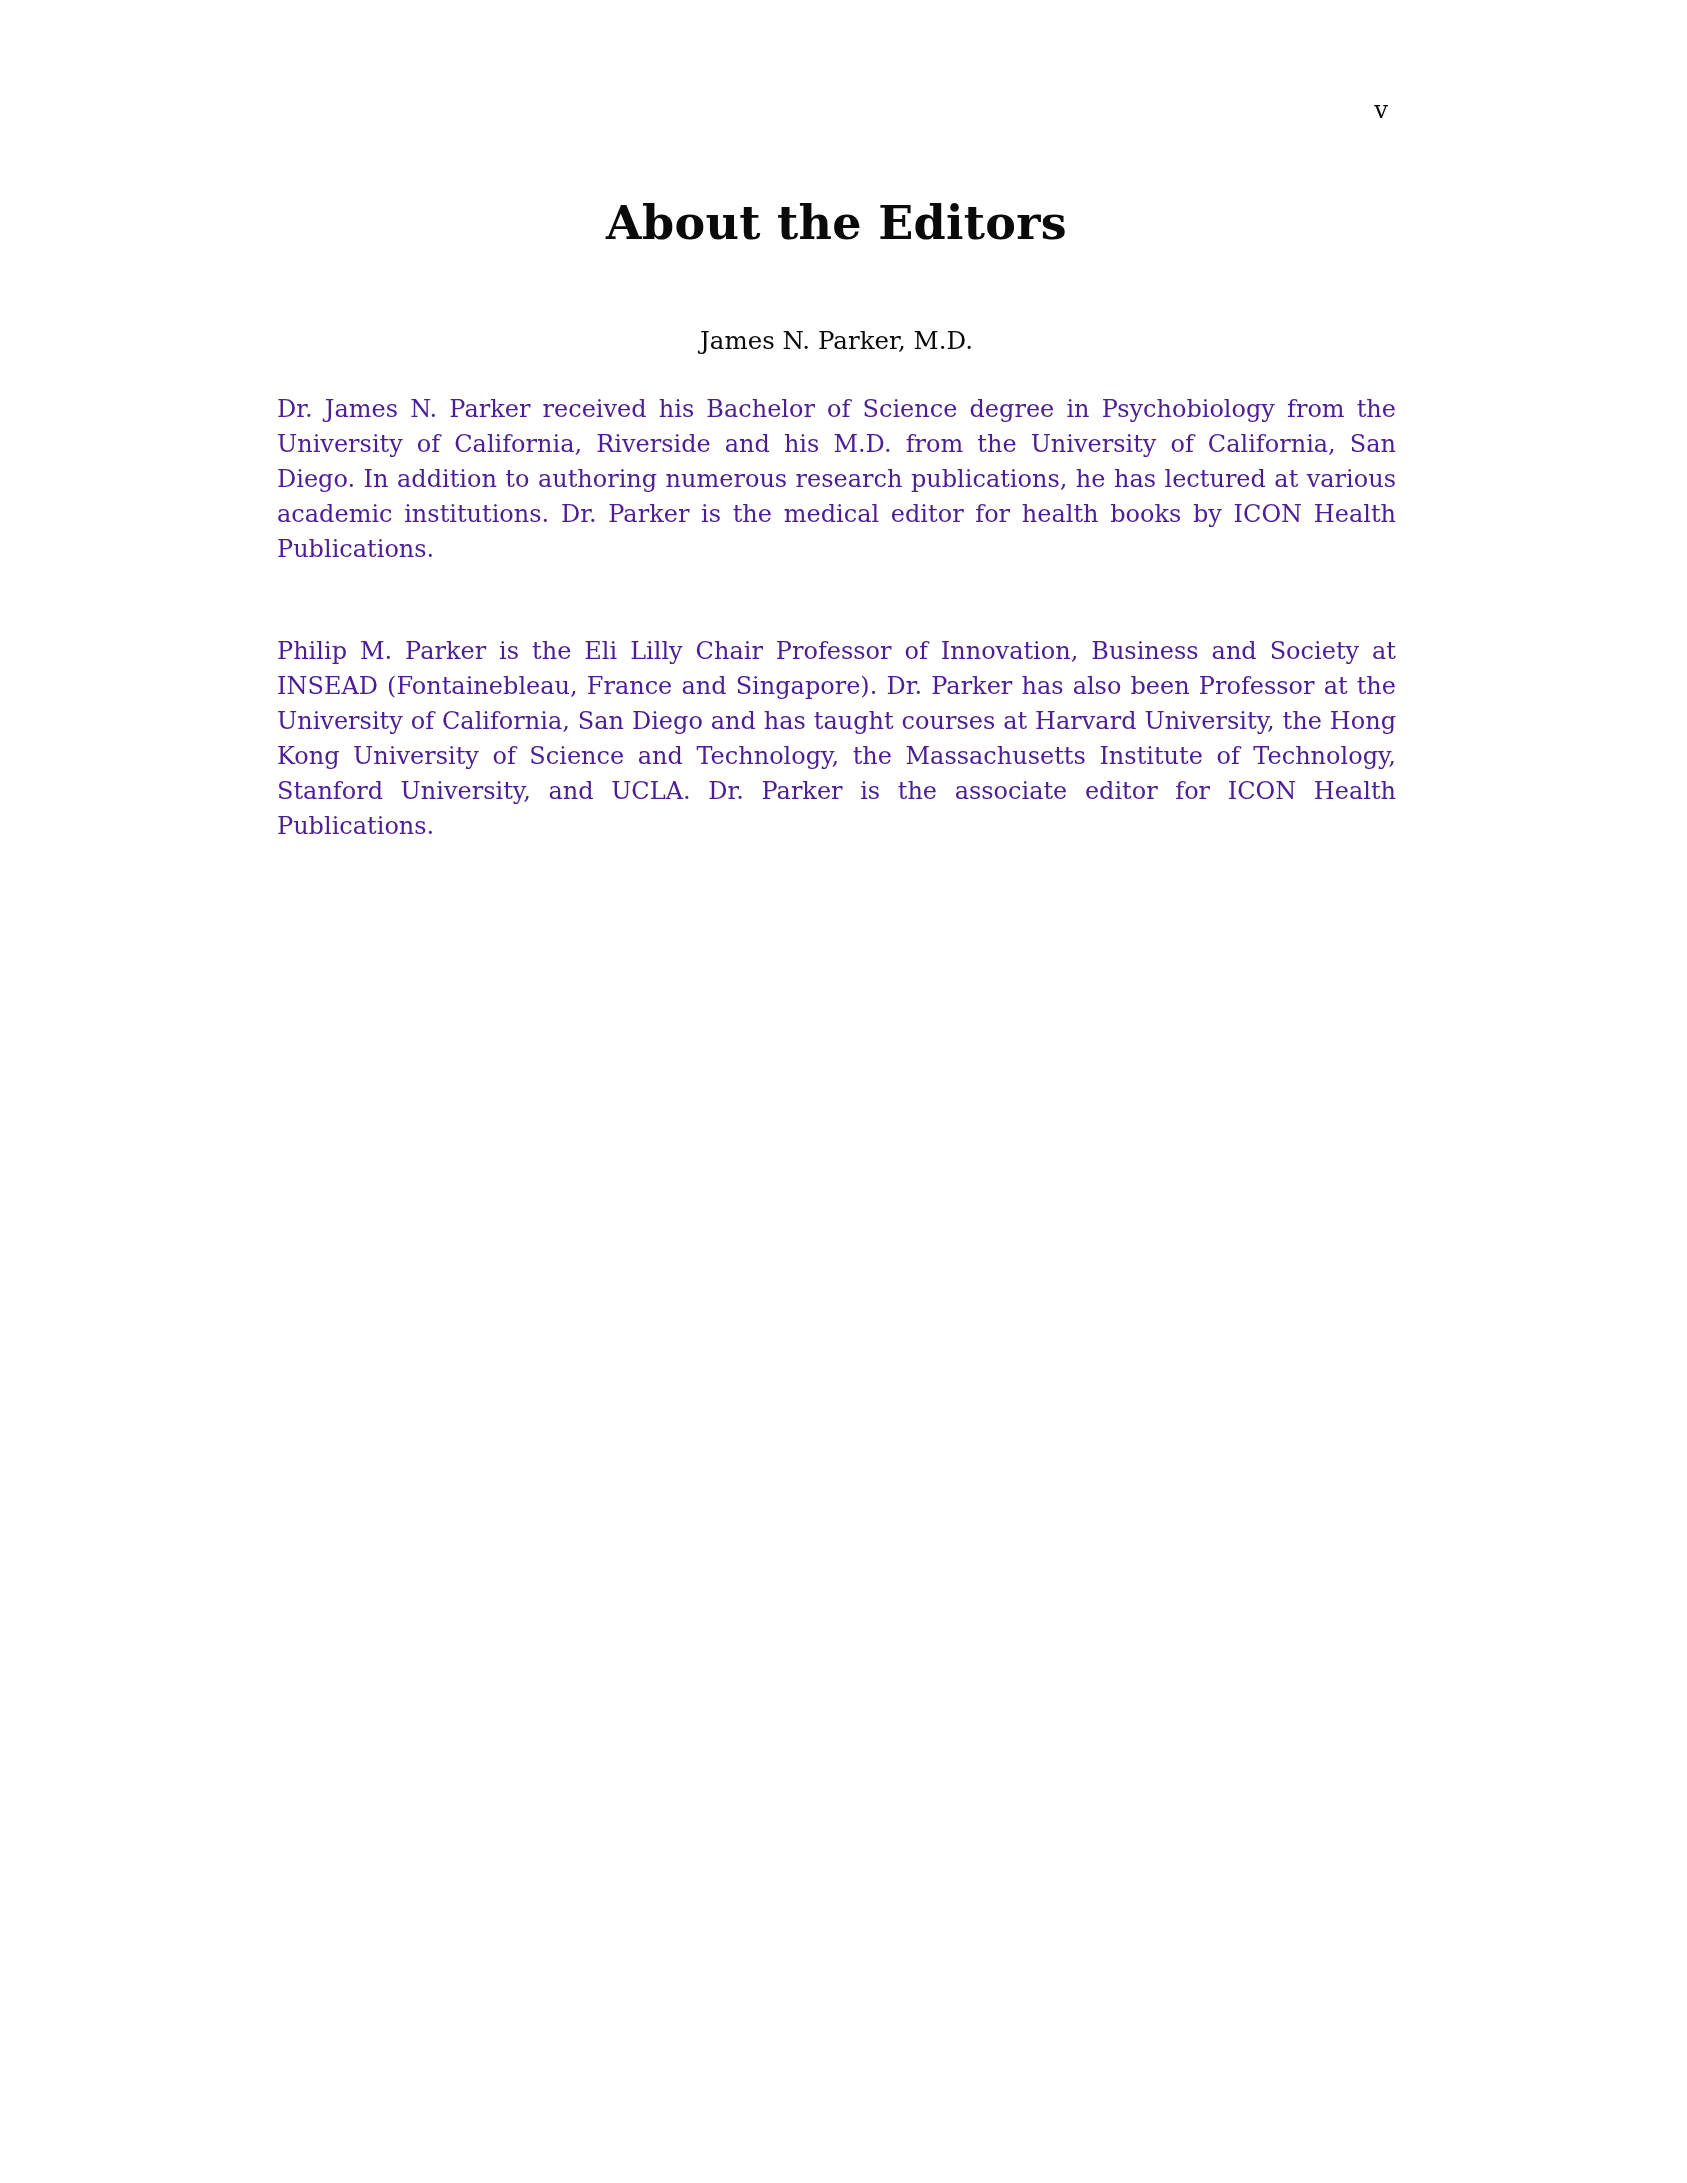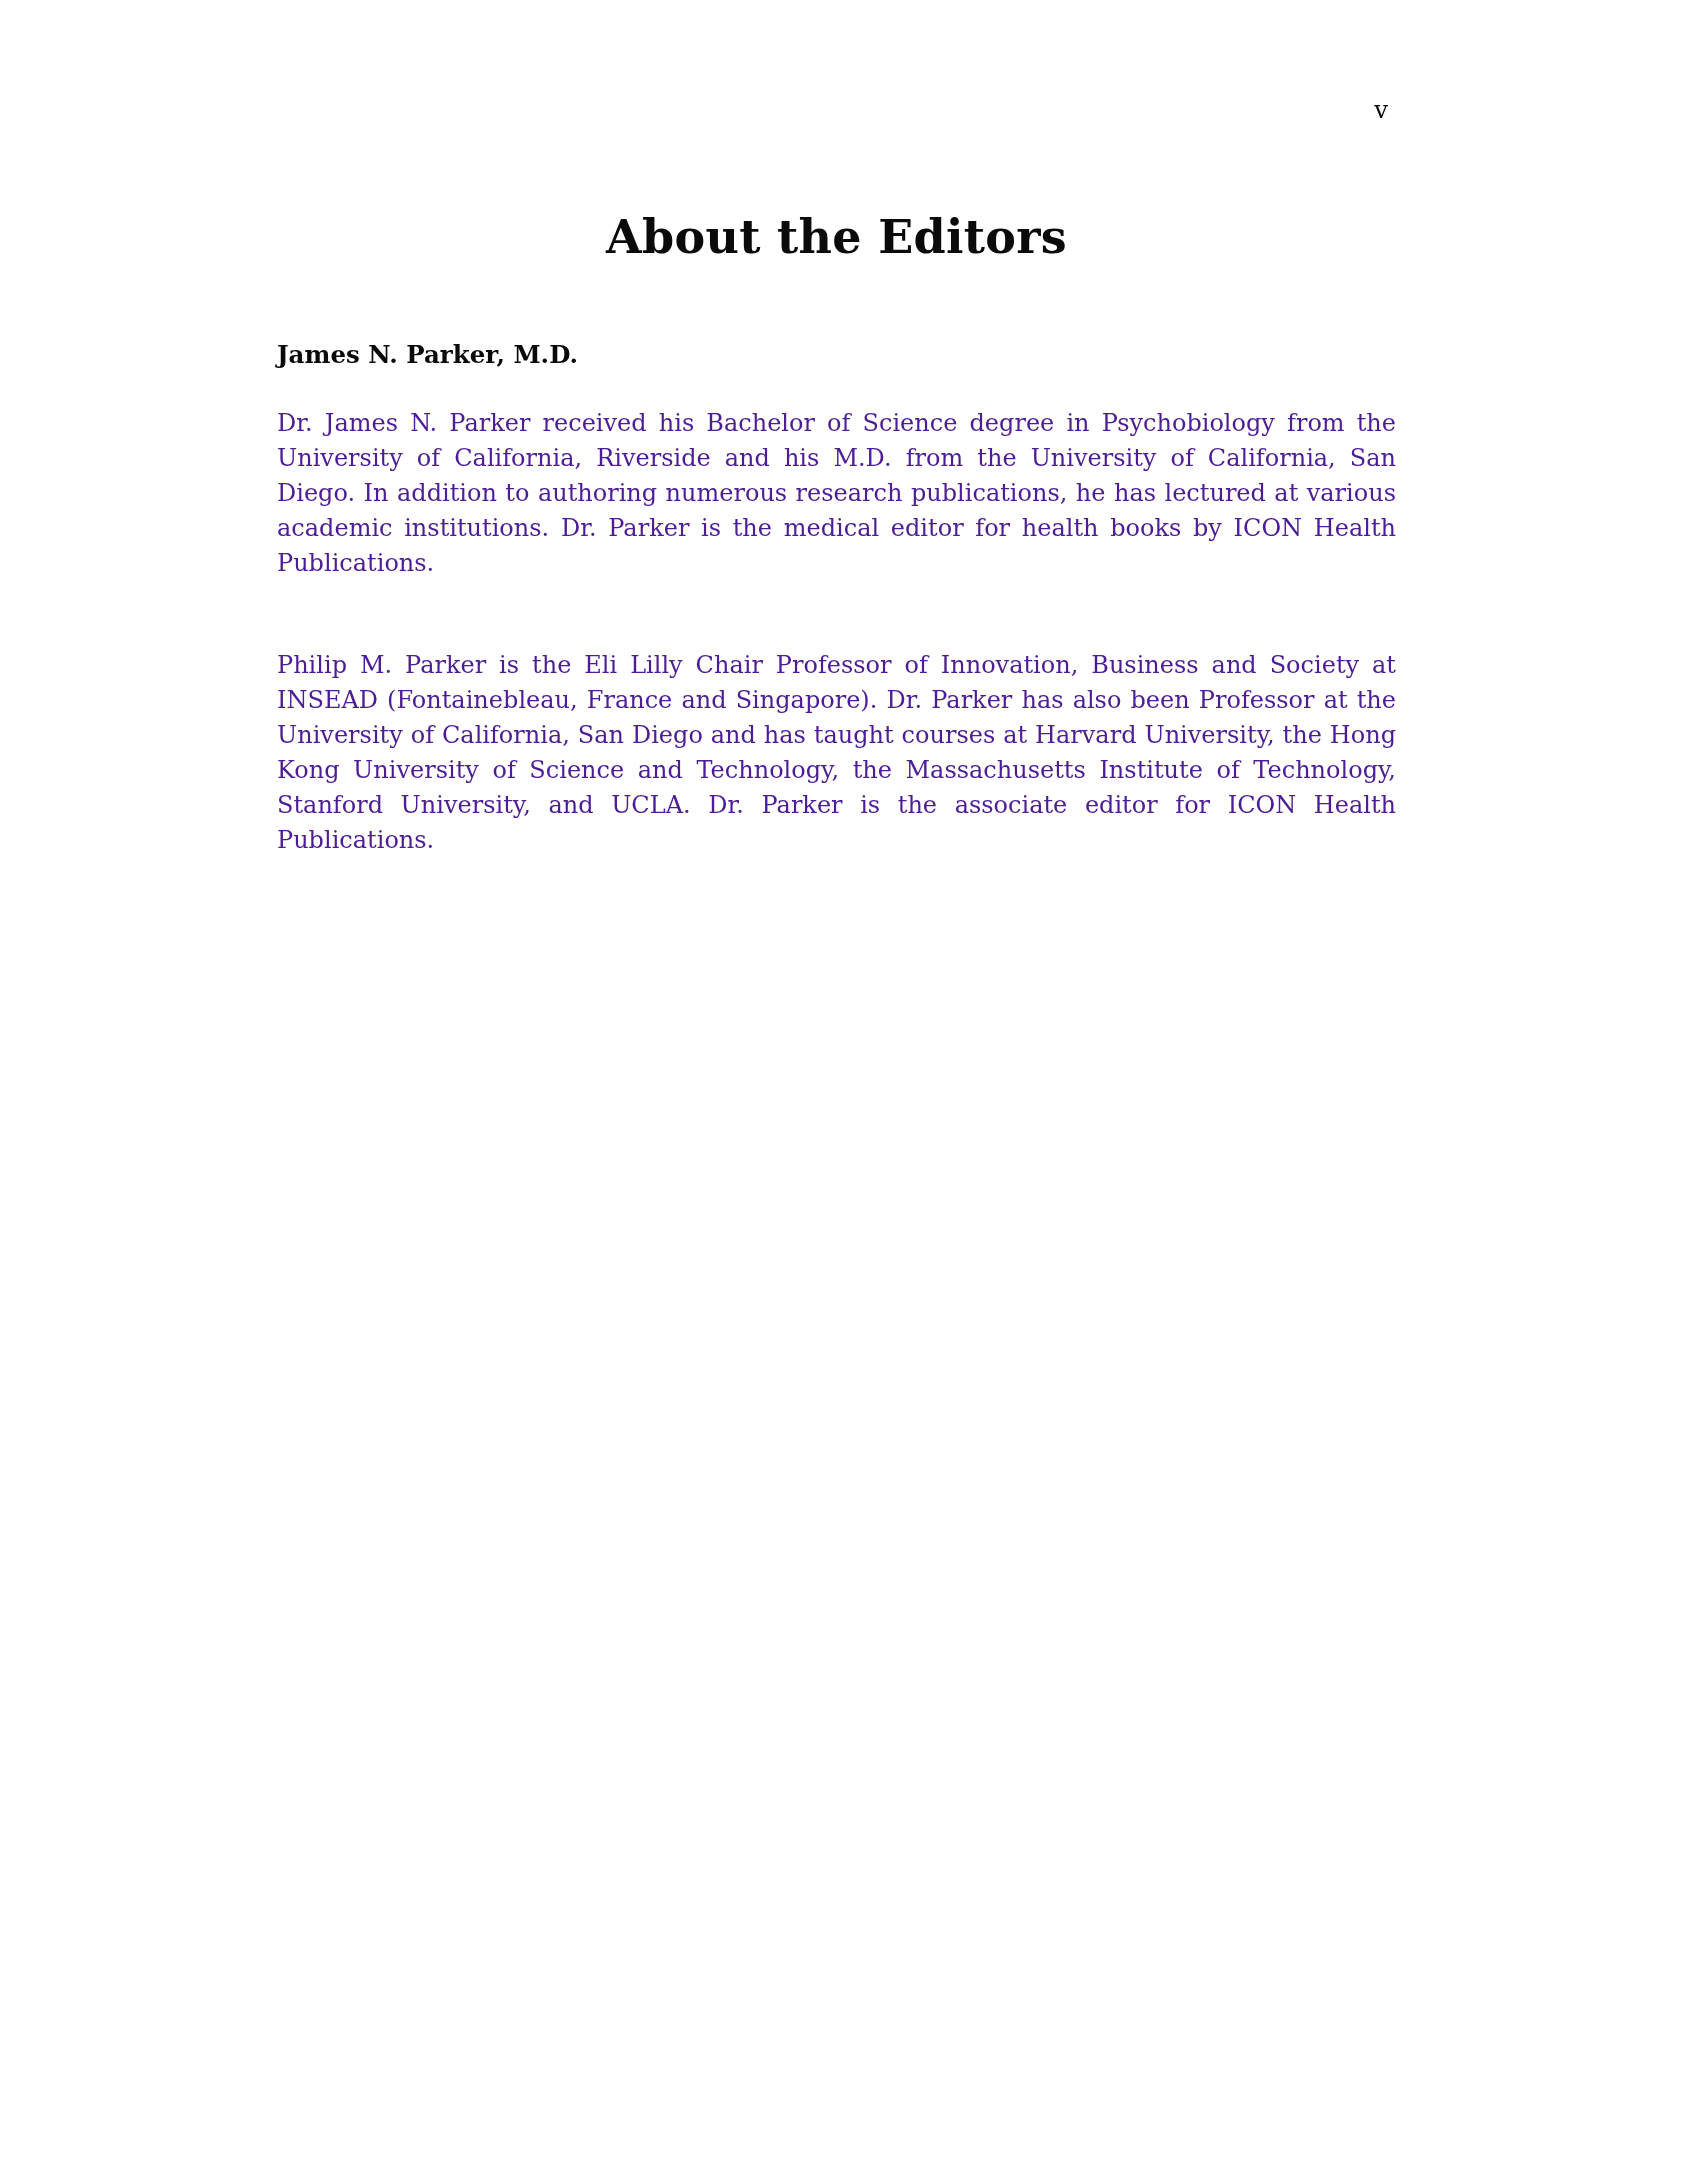--- a/index.html
+++ b/index.html
@@ -21,41 +21,42 @@
     position: absolute;
     top: 98px;
     right: 299px;
     font-size: 24.5px;
     line-height: 1;
     color: #0a0a0a;
   }
   .content {
     position: absolute;
     left: 277px;
-    top: 212px;
+    top: 198px;
     width: 1119px;
   }
   .title {
     margin: 0 0 74px 0;
     font-size: 46px;
     line-height: 1.1;
     font-weight: bold;
     text-align: center;
     letter-spacing: 0.3px;
     color: #0a0a0a;
   }
   .section {
     margin: 0;
   }
   .section-heading {
     margin: 0 0 34px 0;
     font-size: 24.5px;
     line-height: 35px;
-    font-weight: bold;
+    font-weight: normal;
     color: #0a0a0a;
+    text-align: center;
   }
   .section-body {
     margin: 0 0 67px 0;
     font-size: 24px;
     line-height: 35px;
     text-align: justify;
     color: #4c1d95;
   }
   .section + .section {
     margin-top: 5.3px;

